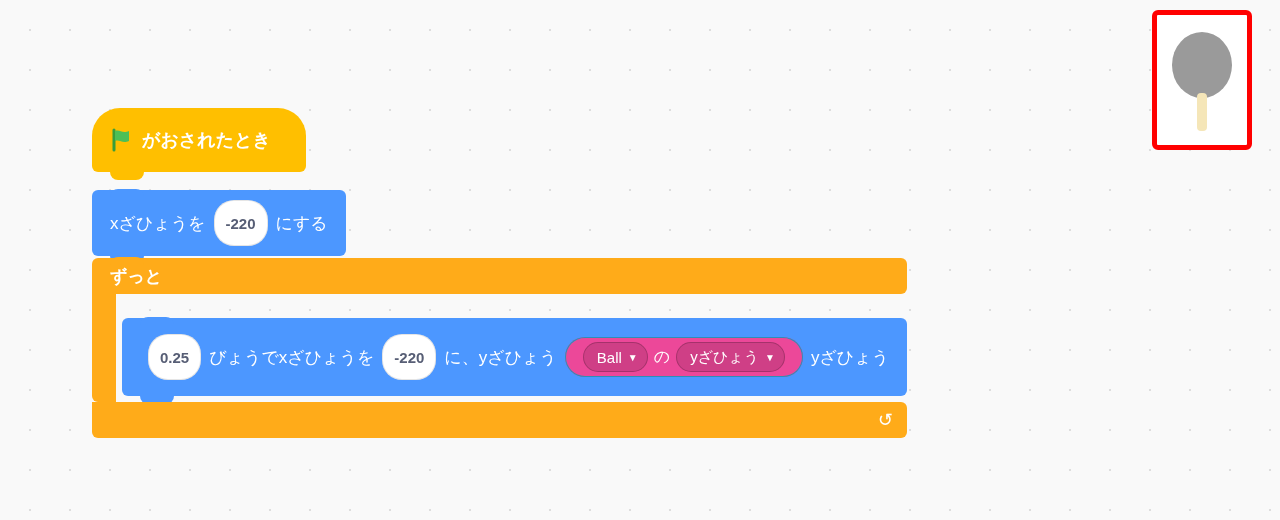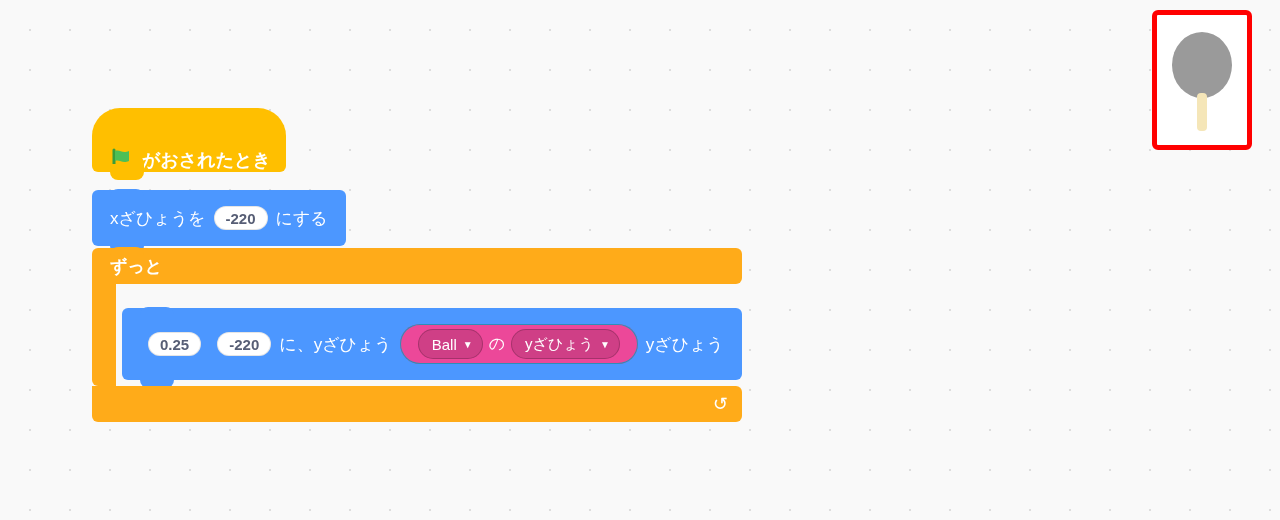--- a/index.html
+++ b/index.html
@@ -38,24 +38,24 @@
     left: 92px;
     top: 108px;
   }
 
   
   .hat {
     position: relative;
     background: #ffbf00;
     color: #fff;
     height: 64px;
-    width: 194px;
+    width: 214px;
     border-radius: 28px 28px 6px 6px;
     display: flex;
-    align-items: flex-end;
+    align-items: center;
     padding-left: 18px;
     font-size: 18px;
     font-weight: 600;
   }
   .hat::after { 
     content: "";
     position: absolute;
     left: 18px;
     bottom: -8px;
     width: 34px;
@@ -150,21 +150,21 @@
     font-size: 18px;
     transform: scaleX(-1);
   }
 
   
   .num-input {
     background: #fff;
     color: #575e75;
     border-radius: 20px;
     min-width: 50px;
-    height: 24px;
+    height: 46px;
     display: inline-flex;
     align-items: center;
     justify-content: center;
     padding: 0 12px;
     font-size: 15px;
     font-weight: 600;
     margin: 0 8px;
     box-shadow: inset 0 0 0 1px rgba(0,0,0,0.1);
   }
 
@@ -231,20 +231,21 @@
   <div class="cblock">
     <div class="cblock-top">
       <span>ずっと</span>
     </div>
     <div class="cblock-body">
       <div class="cblock-arm"></div>
       <div class="cblock-inner">
 
         <div class="motion glide-block">
           <span class="num-input">0.25</span>
+          <span>びょうでxざひょうを</span>
           <span class="num-input">-220</span>
           <span>に、yざひょう</span>
 
           <span class="sensing">
             <span class="dropdown">
               <span>Ball</span>
               <span class="dd-arrow">▼</span>
             </span>
             <span>の</span>
             <span class="dropdown">

